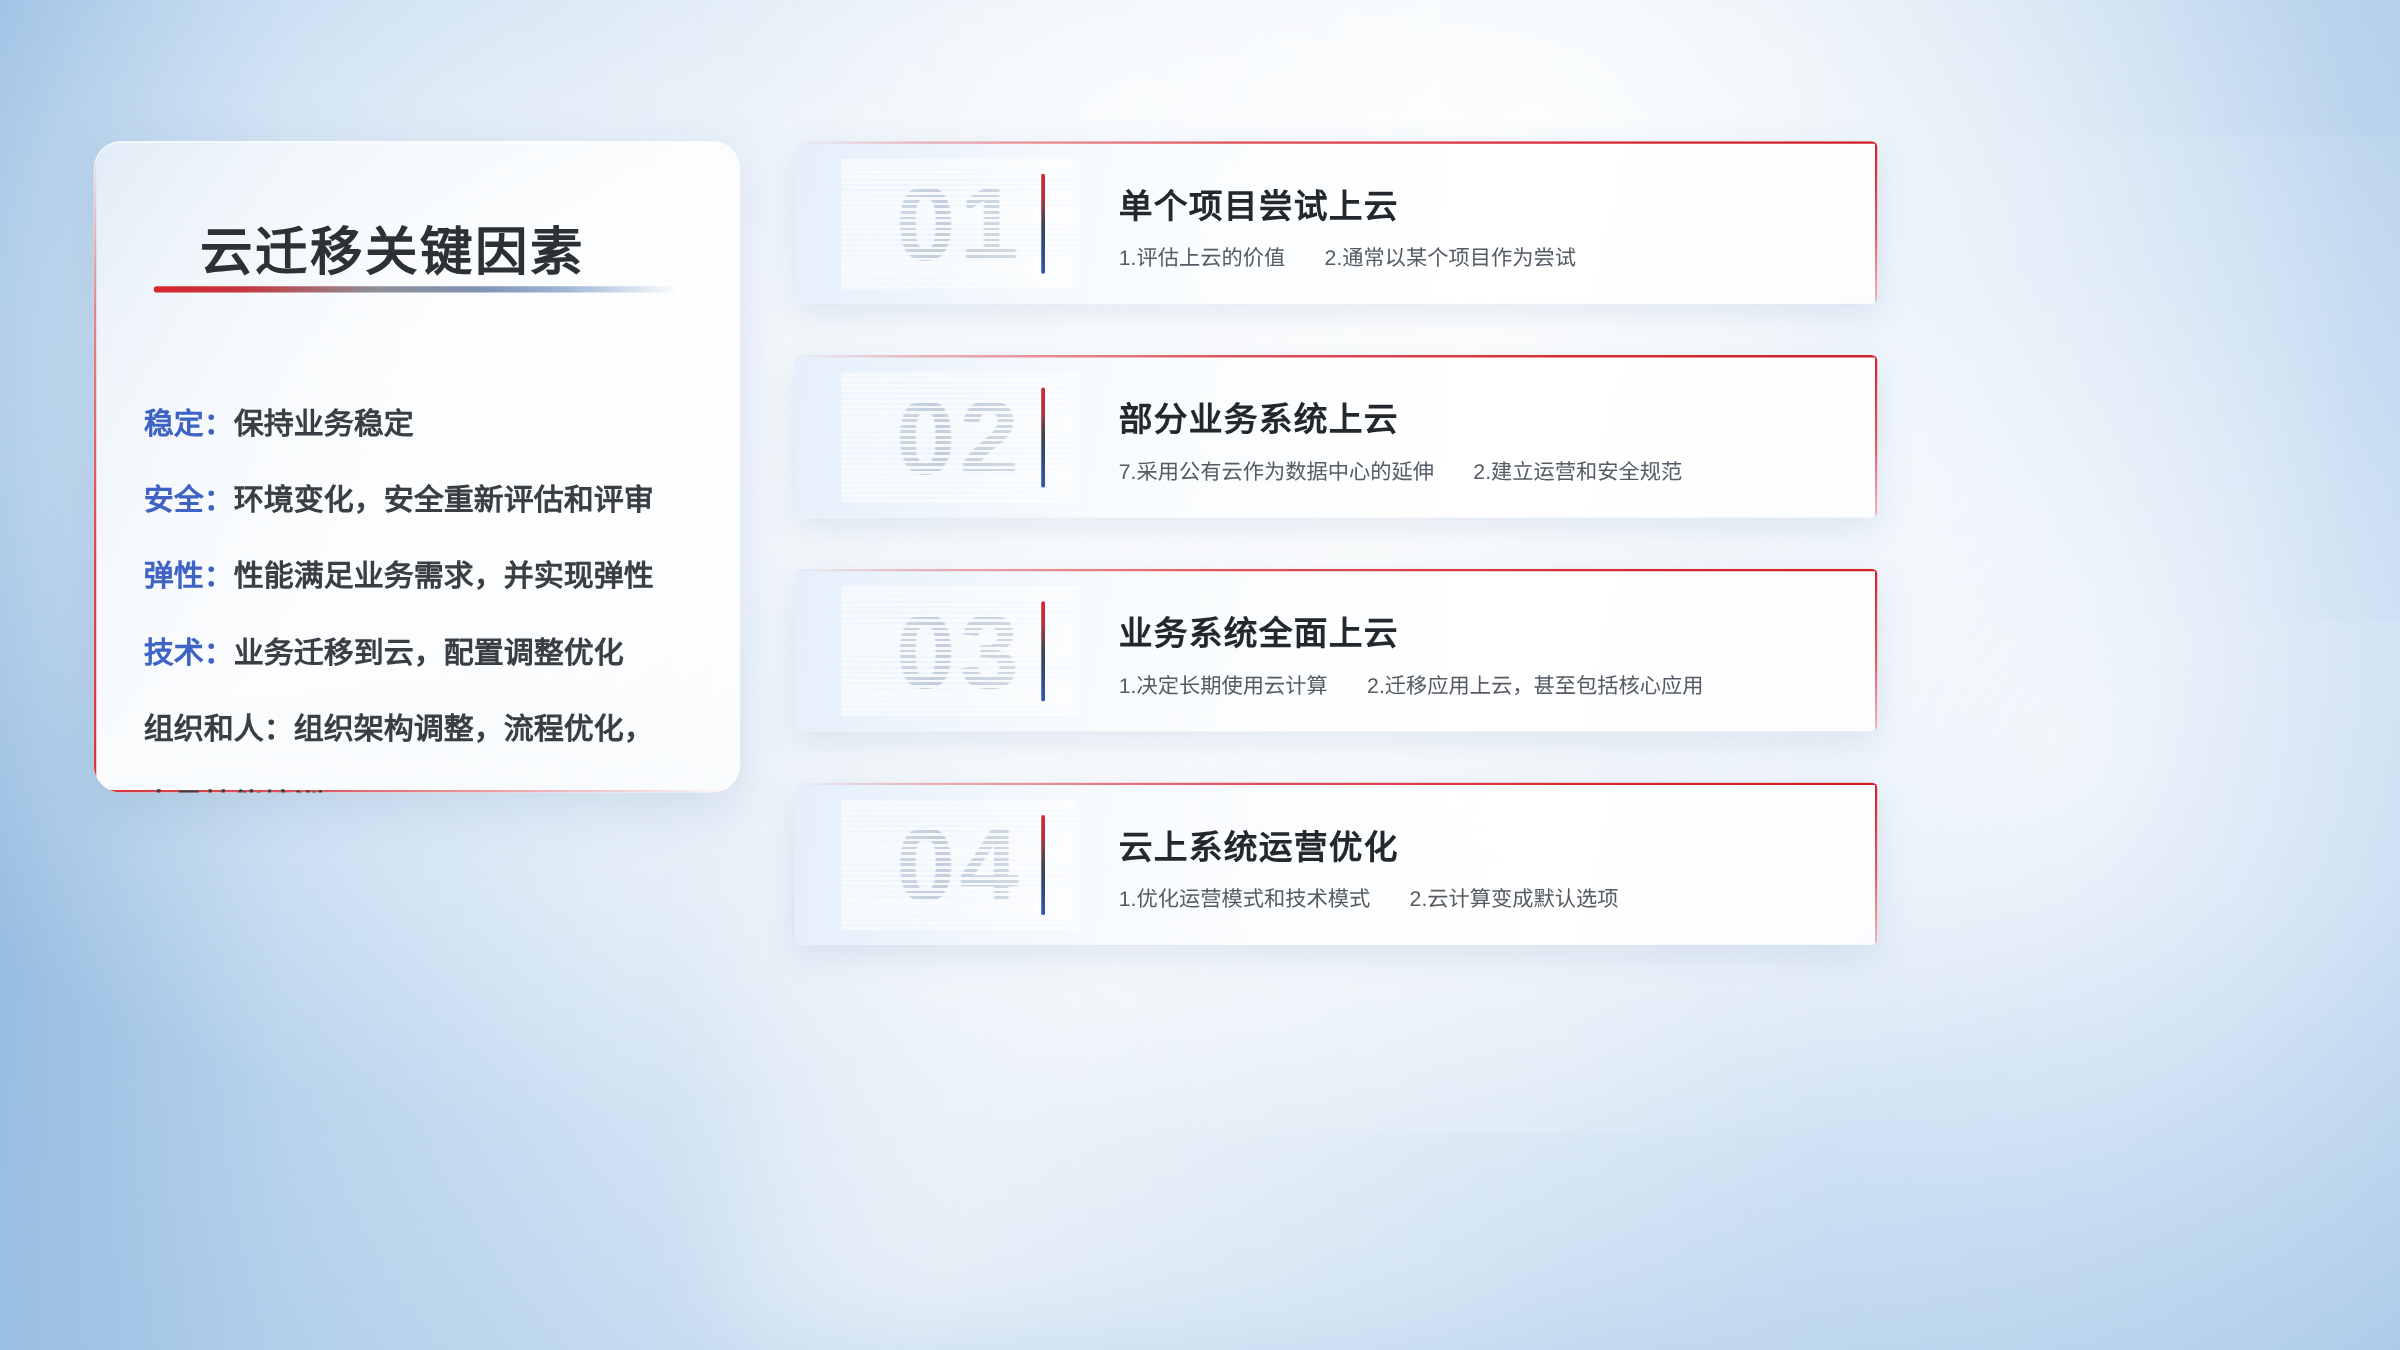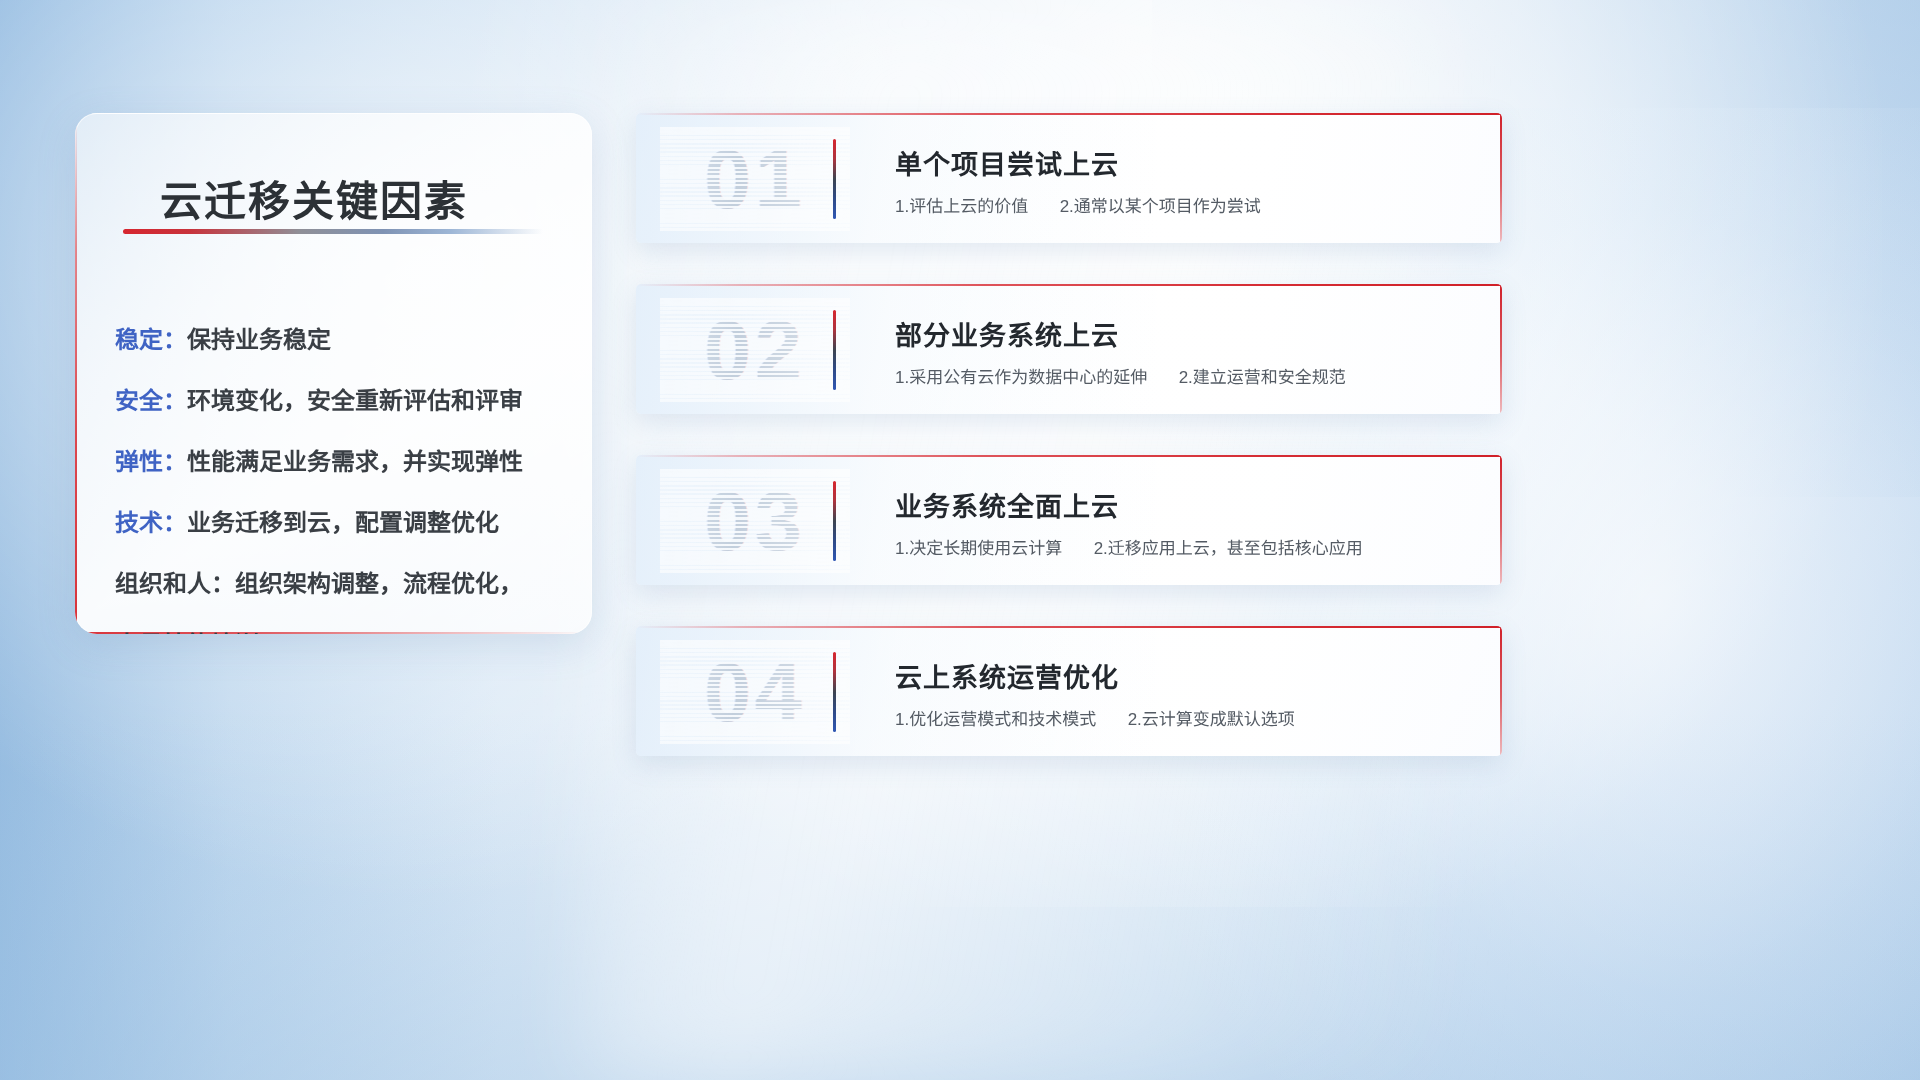--- a/index.html
+++ b/index.html
@@ -105,21 +105,21 @@
     background:linear-gradient(180deg,#d0202a 0%,rgba(208,32,40,.72) 55%,rgba(208,32,40,.30) 100%);
   }
   .step-card .sheen{
     position:absolute;left:0;top:0;width:60%;height:100%;
     background:linear-gradient(100deg,rgba(222,236,250,.75) 0%,rgba(240,247,253,.40) 48%,rgba(255,255,255,0) 100%);
     pointer-events:none;
   }
 
   
   .ghost-num{
-    position:absolute;left:24px;top:14px;width:190px;height:104px;
+    position:absolute;left:37px;top:14px;width:190px;height:104px;
     display:flex;align-items:center;justify-content:center;
     font-size:84px;font-weight:700;letter-spacing:4px;
     color:#b9c6d6;
     opacity:.62;
     background:
       repeating-linear-gradient(180deg,
         rgba(255,255,255,0) 0px,
         rgba(255,255,255,0) 2px,
         rgba(255,255,255,.92) 2px,
         rgba(255,255,255,.92) 4px);
@@ -241,21 +241,21 @@
       <div class="rule-right"></div>
       <div class="ghost-num">
         <span class="num-ink">02</span>
         <span class="scan"></span>
         <span class="fade"></span>
       </div>
       <div class="divider-bar"></div>
       <div class="card-body">
         <div class="card-title">部分业务系统上云</div>
         <div class="card-sub">
-          <span>1.采用公有云作为数据中心的延伸</span>
+          <span>7.采用公有云作为数据中心的延伸</span>
           <span class="gap"></span>
           <span>2.建立运营和安全规范</span>
         </div>
       </div>
     </div>
 
     <div class="step-card">
       <div class="sheen"></div>
       <div class="rule-top"></div>
       <div class="rule-right"></div>

